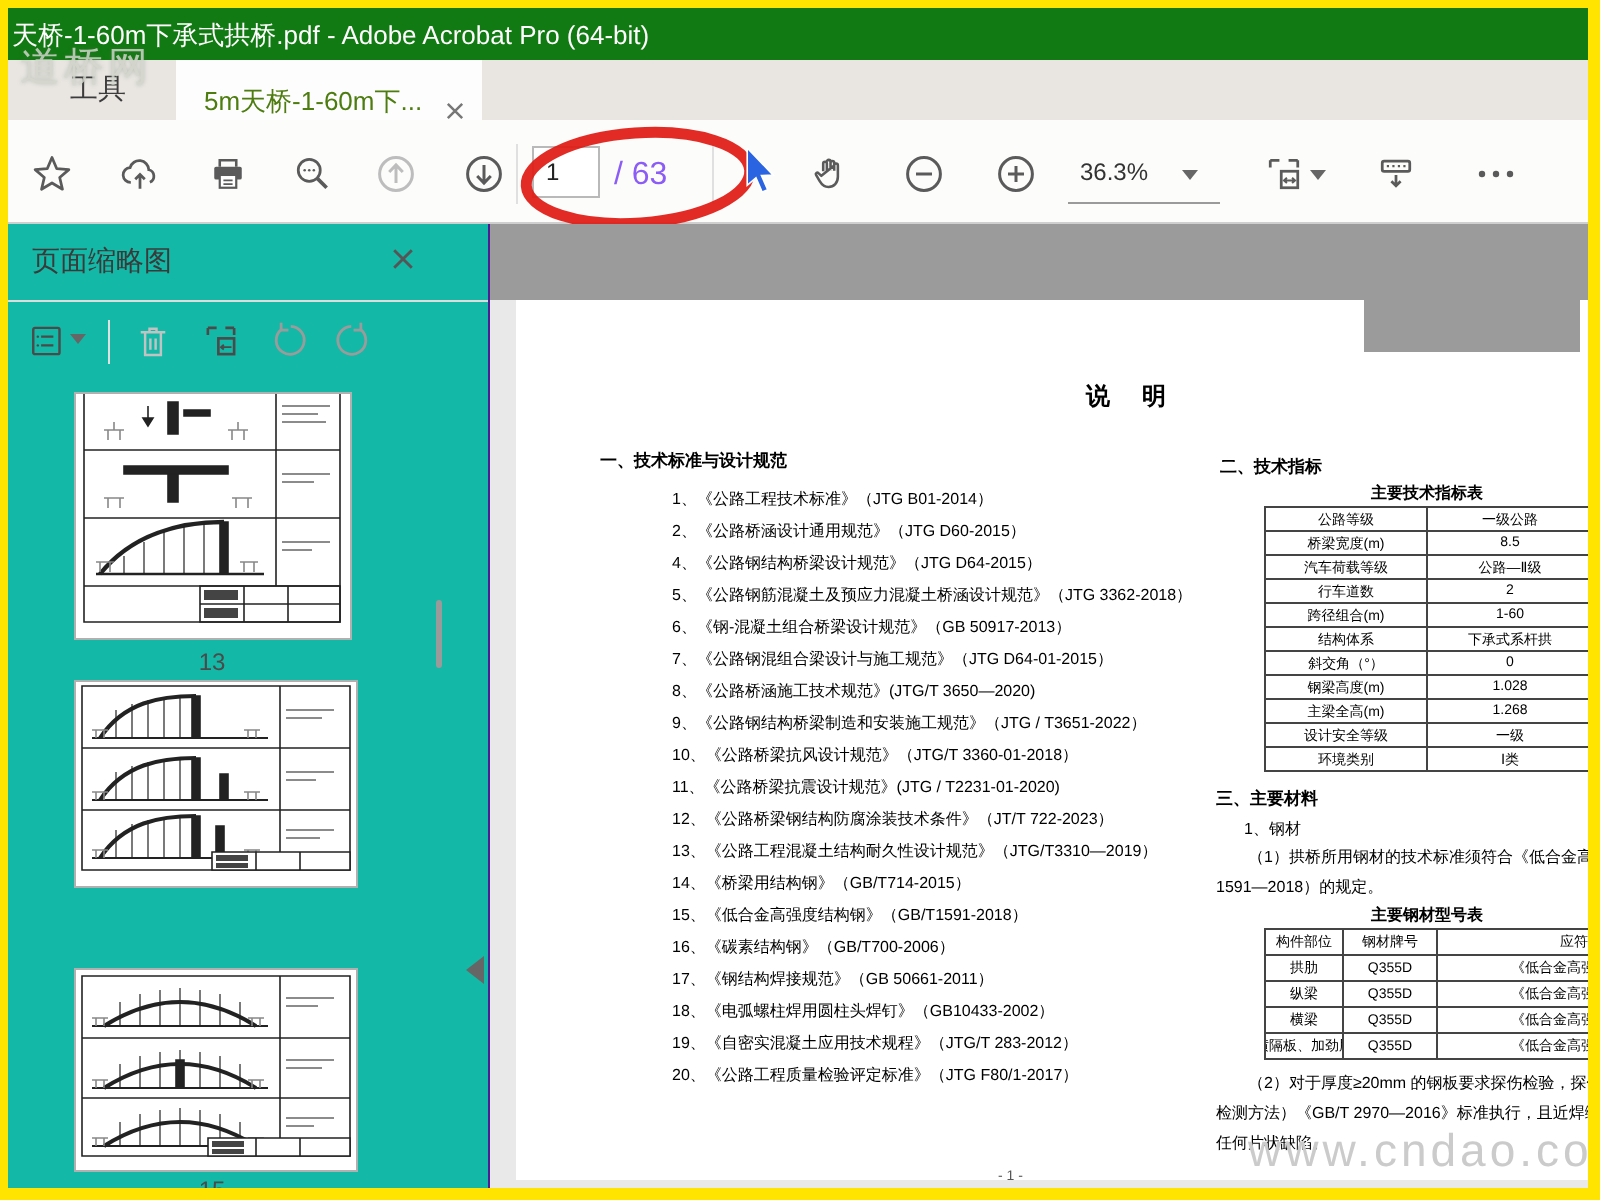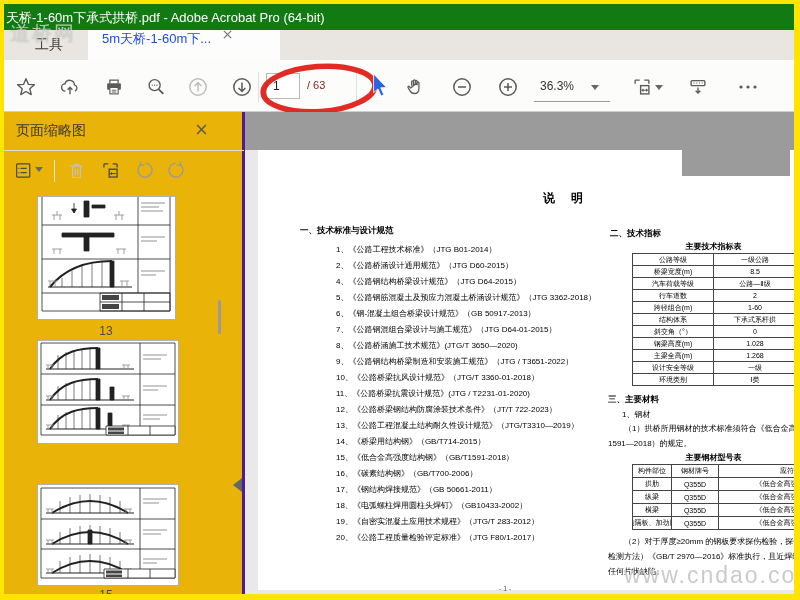--- a/index.html
+++ b/index.html
@@ -8,39 +8,39 @@
   .app{position:absolute;left:4px;top:4px;width:790px;height:590px;background:#fff;overflow:hidden;}
 
   
   .titlebar{position:absolute;left:0;top:0;width:790px;height:26px;background:#127a12;}
   .titlebar .title{position:absolute;left:2px;top:5px;color:#fff;font-size:13px;white-space:nowrap;}
 
   
   .tabbar{position:absolute;left:0;top:26px;width:790px;height:30px;background:#e9e6e2;}
   .tab-tools{position:absolute;left:6px;top:0;width:78px;height:30px;display:flex;align-items:center;justify-content:center;
              font-size:14px;color:#3c3c3c;}
-  .tab-doc{position:absolute;left:84px;top:0;width:192px;height:30px;background:#fdfdfd;display:flex;align-items:flex-start;
-           font-size:13px;color:#1d4ed8;padding-left:14px;box-sizing:border-box;}
+  .tab-doc{position:absolute;left:84px;top:0;width:153px;height:30px;background:#fdfdfd;display:flex;align-items:flex-end;
+           font-size:13px;color:#4d7c0f;padding-left:14px;box-sizing:border-box;}
   .tab-doc .close{margin-left:12px;}
 
   
   .toolbar{position:absolute;left:0;top:56px;width:790px;height:52px;background:#fcfcfb;border-bottom:1px solid #cfcfcf;box-sizing:border-box;}
   .tbtn{position:absolute;top:15px;width:24px;height:24px;display:flex;align-items:center;justify-content:center;}
   .vsep{position:absolute;top:12px;width:1px;height:30px;background:#e0e0e0;}
   .pagebox{position:absolute;left:262px;top:13px;width:34px;height:26px;border:1px solid #b9b9b9;background:#fff;
            font-size:12px;color:#222;display:flex;align-items:center;padding-left:6px;box-sizing:border-box;}
-  .pagetotal{position:absolute;left:303px;top:19px;font-size:11px;color:#7f1d1d;}
+  .pagetotal{position:absolute;left:303px;top:19px;font-size:16px;color:#8b5cf6;}
   .zoomtext{position:absolute;left:536px;top:19px;font-size:12px;color:#333;}
   .zoomline{position:absolute;left:530px;top:41px;width:76px;height:1px;background:#9a9a9a;}
   .caret{width:0;height:0;border-left:4px solid transparent;border-right:4px solid transparent;border-top:5px solid #666;}
   .red-ellipse{position:absolute;left:254px;top:58px;pointer-events:none;}
   .cursor{position:absolute;left:368px;top:70px;}
 
   
-  .panel{position:absolute;left:0;top:108px;width:241px;height:482px;background:#eab308;border-right:3px solid #4c1d95;box-sizing:border-box;}
+  .panel{position:absolute;left:0;top:108px;width:241px;height:482px;background:#14b8a6;border-right:1px solid #4c1d95;box-sizing:border-box;}
   .panel-title{position:absolute;left:12px;top:10px;font-size:14px;color:#3a3a3a;}
   .panel-close{position:absolute;left:188px;top:8px;width:18px;height:18px;display:flex;align-items:center;justify-content:center;}
   .panel-divider{position:absolute;left:0;top:38px;width:240px;height:1px;background:#dcdcdc;}
   .pbtn{position:absolute;top:46px;width:24px;height:24px;display:flex;align-items:center;justify-content:center;}
   .thumbwrap{position:absolute;left:0;top:78px;width:222px;height:404px;overflow:hidden;}
   .thumb{position:absolute;background:#fff;border:1px solid #b0b0b0;overflow:hidden;}
   .thumb-label{position:absolute;width:140px;text-align:center;font-size:12px;color:#4a4a4a;}
   .pscroll{position:absolute;left:214px;top:188px;width:3px;height:34px;background:#9a9a9a;border-radius:2px;}
   .collapse{position:absolute;left:229px;top:366px;width:0;height:0;border-top:7px solid transparent;border-bottom:7px solid transparent;border-right:9px solid #666;}
 

